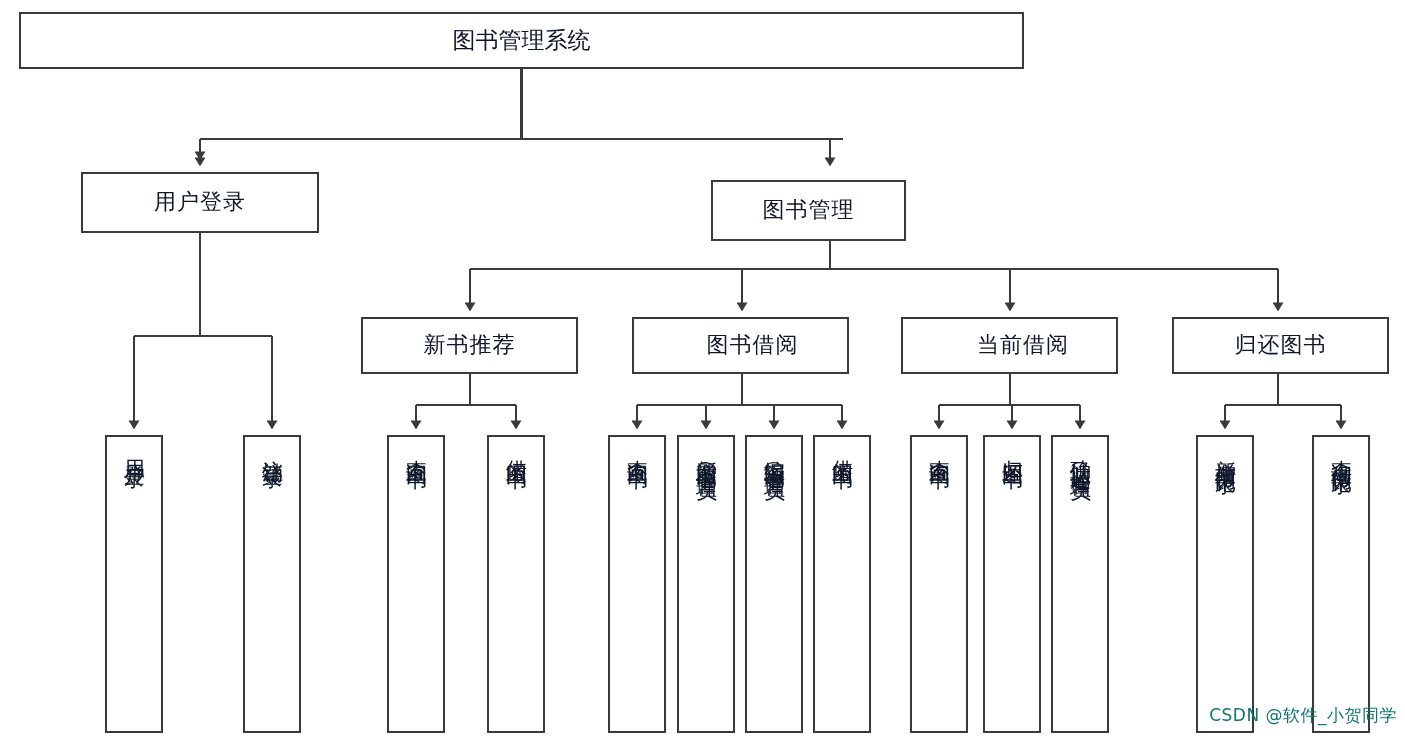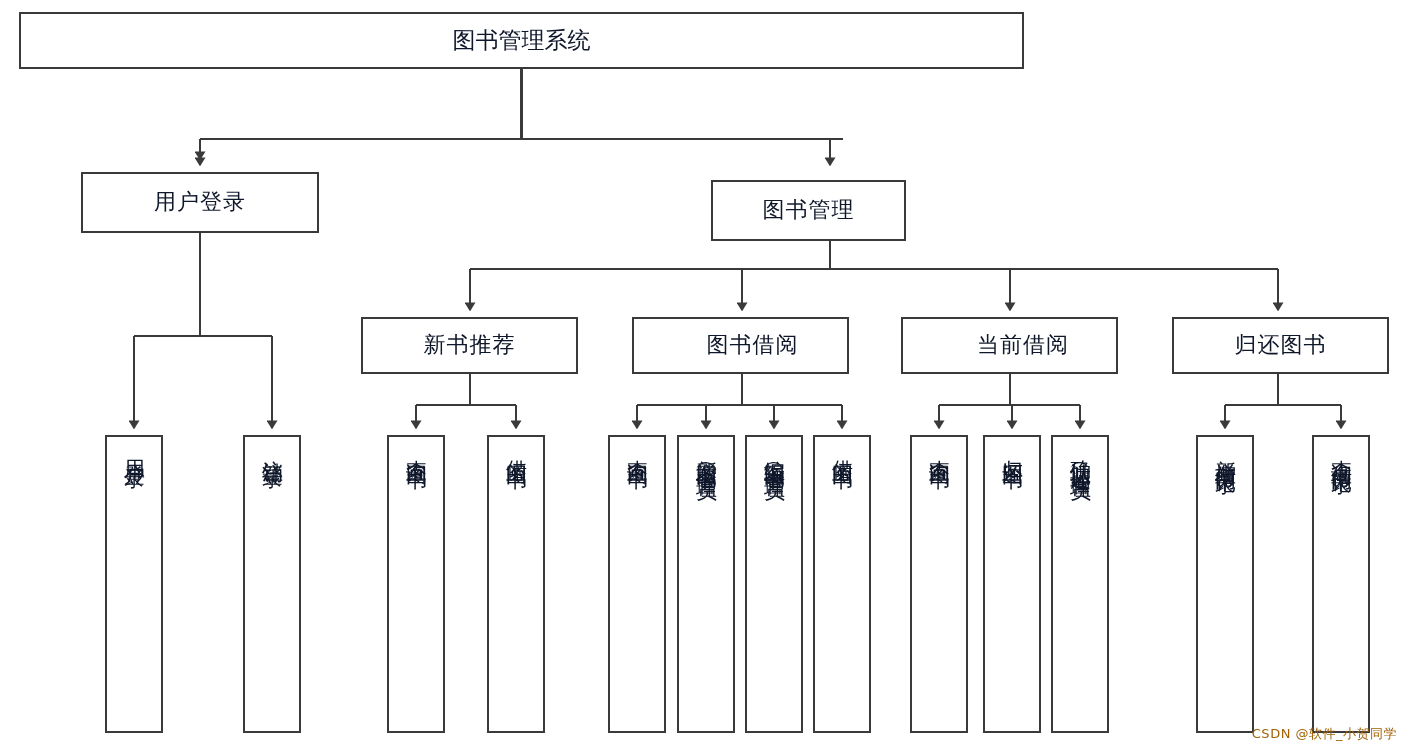--- a/index.html
+++ b/index.html
@@ -54,23 +54,23 @@
     text-orientation: upright;
     font-size: 21px;
     line-height: 1.18;
     letter-spacing: 3px;
     white-space: nowrap;
     display: block;
   }
   .watermark {
     position: absolute;
     right: 8px;
-    bottom: 4px;
-    font-size: 13px;
-    color: #a16207;
+    bottom: 20px;
+    font-size: 17px;
+    color: #0f766e;
     letter-spacing: 0.5px;
     white-space: nowrap;
   }
 </style>
 </head>
 <body>
 
 <div id="canvas">
 
   <svg id="edges" viewBox="0 0 1405 747" width="1405" height="747" xmlns="http://www.w3.org/2000/svg">

